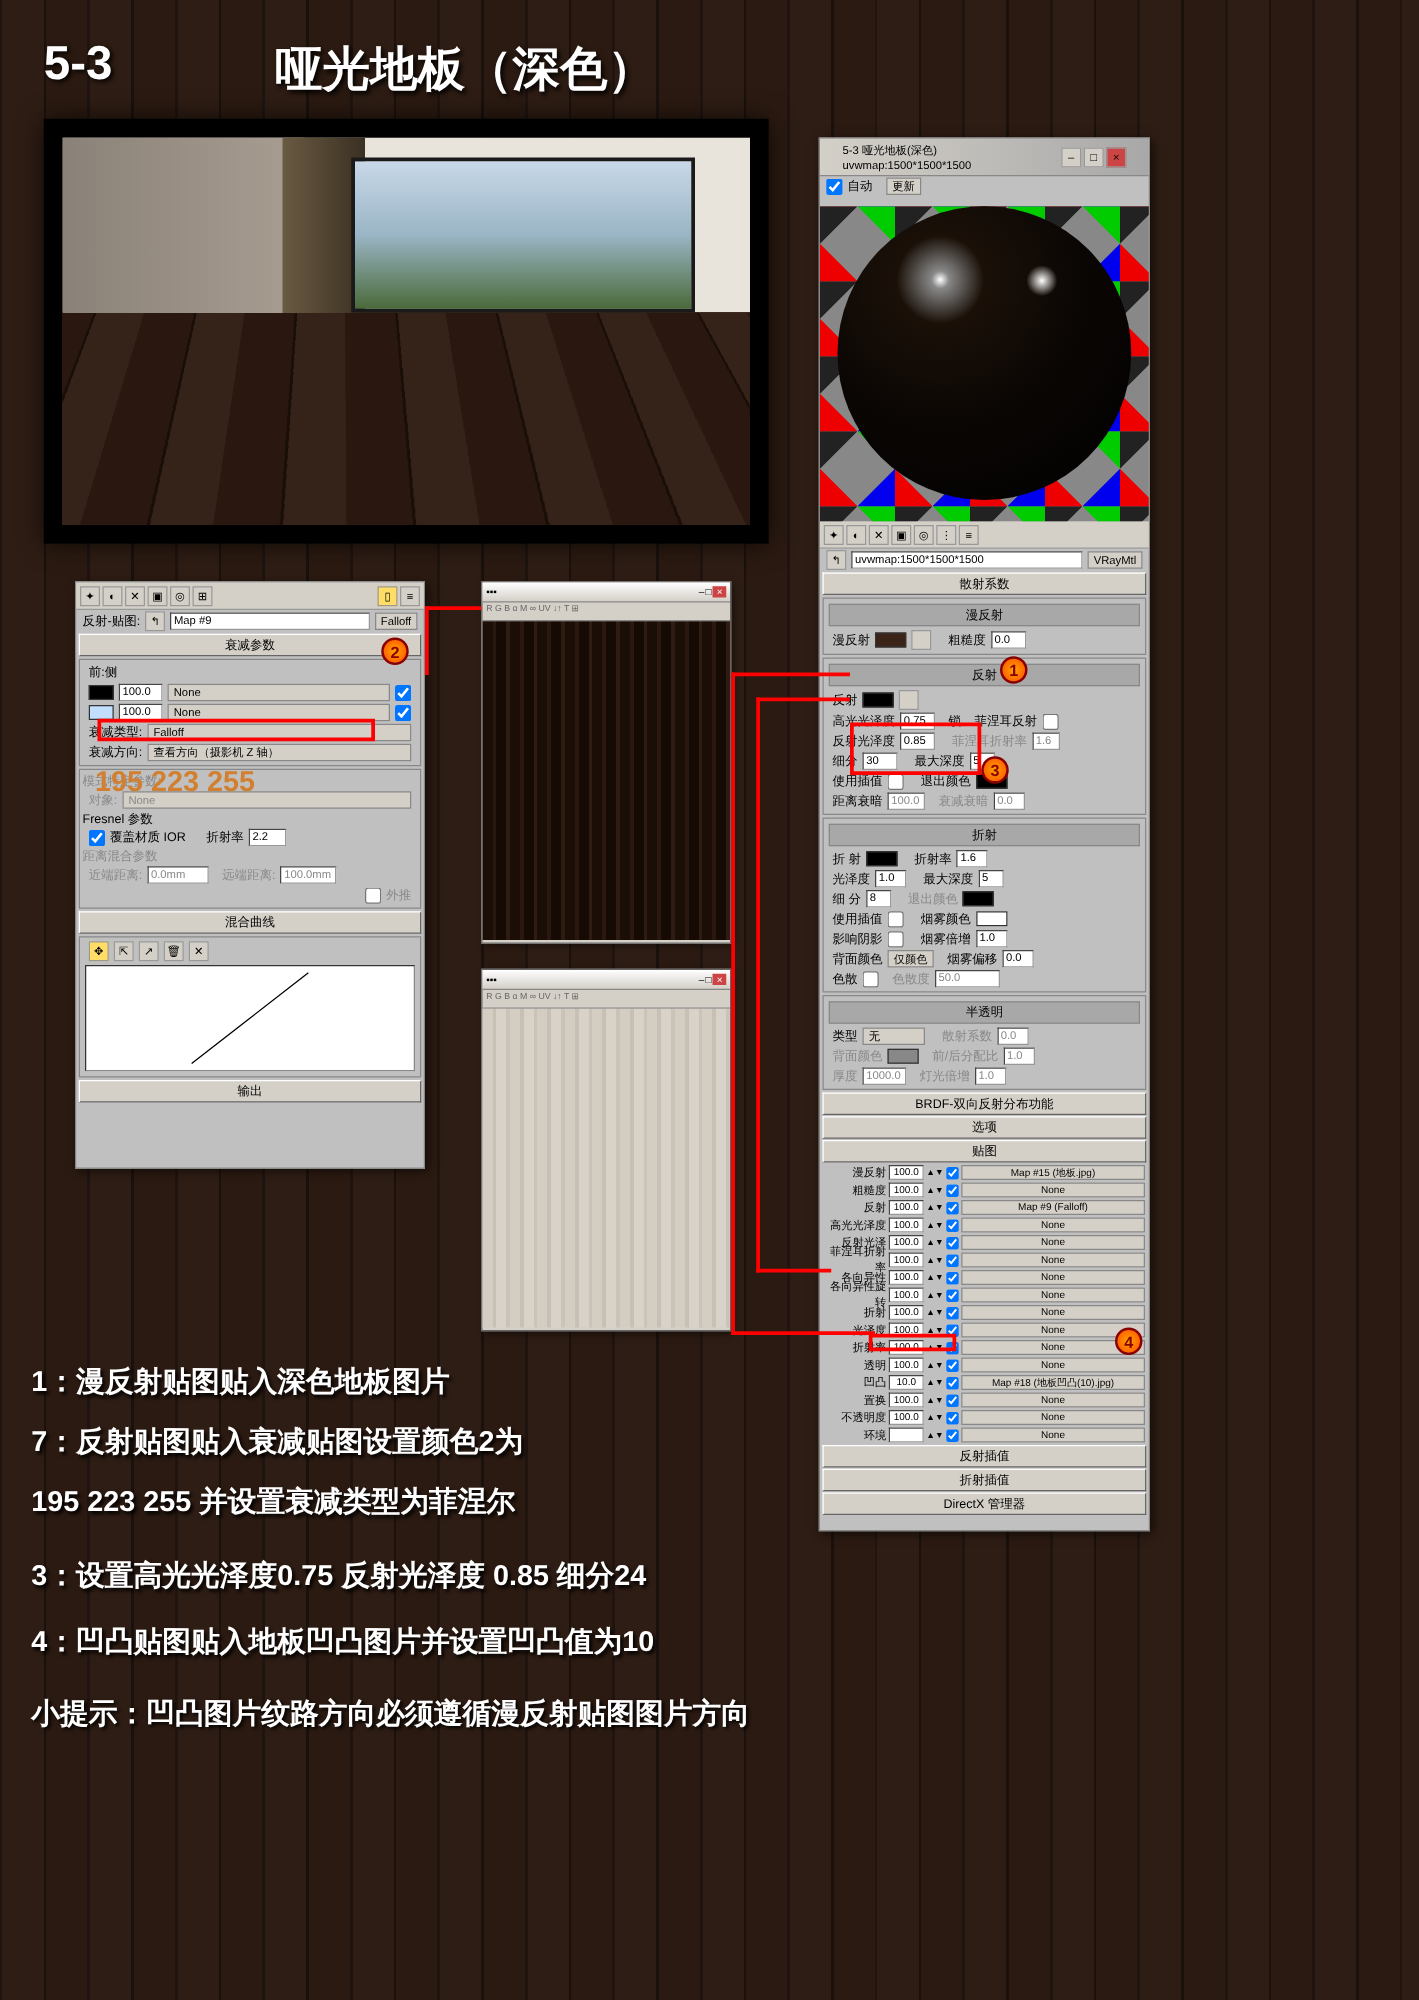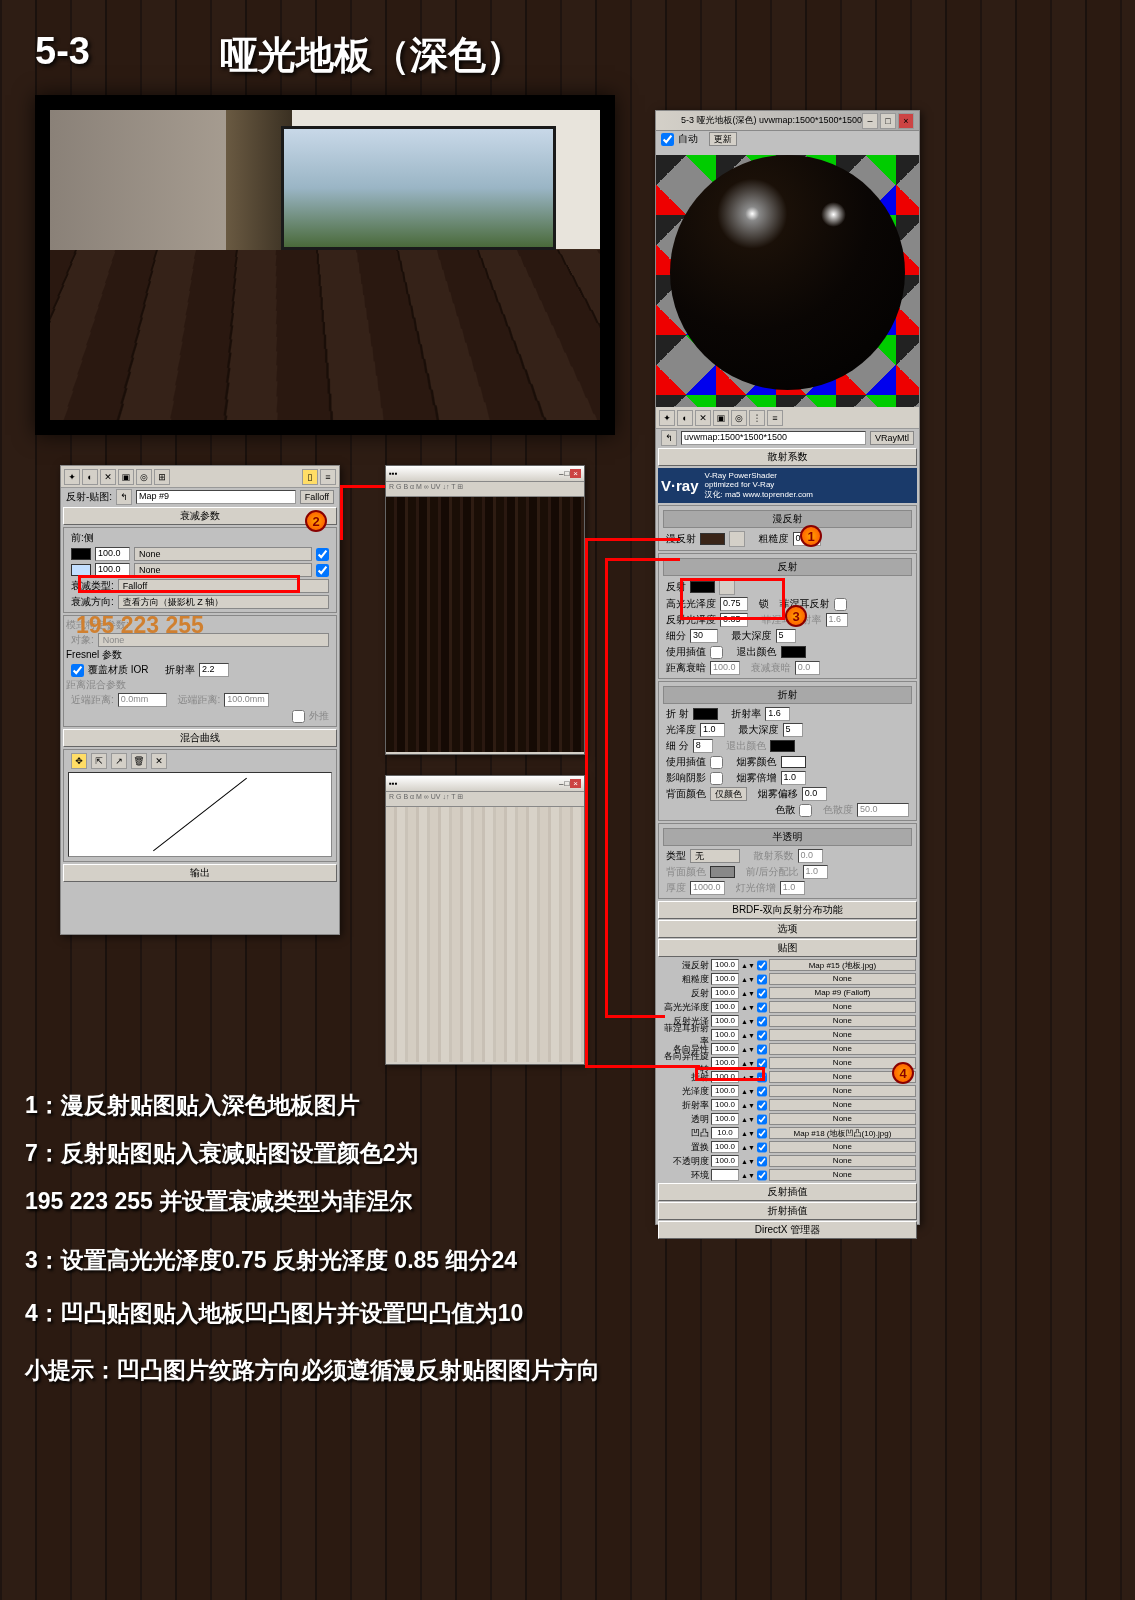--- a/index.html
+++ b/index.html
@@ -4,21 +4,21 @@
 <style>
 *{box-sizing:border-box;margin:0;padding:0;font-family:"SimSun",Arial,sans-serif}
 body{width:1135px;height:1600px;background:#2a1a12;background-image:repeating-linear-gradient(90deg,#1f1410 0,#1f1410 2px,#2e1d14 2px,#2e1d14 35px,#1a110d 35px,#1a110d 37px,#2b1a11 37px,#2b1a11 70px);position:relative;overflow:hidden}
 .title{position:absolute;color:#fff;font-weight:bold;font-size:38px;text-shadow:2px 2px 4px #000}
 .render{position:absolute;left:35px;top:95px;width:580px;height:340px;border:15px solid #000;background:linear-gradient(180deg,#e8e4dc 0%,#e8e4dc 45%,#3d2a1e 45%,#1a0f08 100%);box-shadow:0 0 20px rgba(0,0,0,.7);overflow:hidden}
 .render .floor{position:absolute;bottom:0;left:0;right:0;height:55%;background:repeating-linear-gradient(85deg,#2a1810 0,#2a1810 40px,#1a0e08 40px,#1a0e08 42px,#352218 42px,#352218 80px);transform:perspective(300px) rotateX(30deg);transform-origin:top}
 .render .wall{position:absolute;top:0;left:0;width:35%;height:55%;background:linear-gradient(90deg,#8a8178 0%,#a89e92 100%)}
 .render .window{position:absolute;top:5%;right:8%;width:50%;height:40%;background:linear-gradient(180deg,#c8d8e8 0%,#9ab5c5 50%,#4a6a3a 100%);border:3px solid #1a1a1a}
 .render .curtain{position:absolute;top:0;left:32%;width:12%;height:48%;background:linear-gradient(90deg,#6a5a42 0%,#3a3022 100%)}
 .panel{position:absolute;background:#c0c0c0;border:1px solid #888;font-size:10px;box-shadow:2px 2px 8px rgba(0,0,0,.6)}
-.titlebar{height:20px;background:linear-gradient(90deg,#d4d0c8 0%,#a8a8a8 100%);border-bottom:1px solid #888;font-size:9px;padding:2px 5px;display:flex;align-items:center;justify-content:flex-end}
+.titlebar{height:30px;background:linear-gradient(90deg,#d4d0c8 0%,#a8a8a8 100%);border-bottom:1px solid #888;font-size:9px;padding:2px 18px;display:flex;align-items:center;justify-content:space-between}
 .toolbar{height:22px;background:#d4d0c8;border-bottom:1px solid #999;display:flex;align-items:center;padding:0 3px;gap:2px}
 .tbtn{width:16px;height:16px;background:#d4d0c8;border:1px solid #999;font-size:9px;display:flex;align-items:center;justify-content:center}
 .section-hd{background:#a8a8a8;border:1px solid #888;text-align:center;font-size:10px;padding:1px;margin:2px}
 .row{display:flex;align-items:center;gap:4px;padding:1px 5px;font-size:10px}
 .inp{background:#fff;border:1px inset #999;height:14px;font-size:9px;padding:0 2px}
 .btn{background:#d4d0c8;border:1px solid #888;font-size:9px;padding:0 4px;height:14px;display:inline-flex;align-items:center}
 .swatch{width:25px;height:12px;border:1px solid #333}
 .dbar{background:#d4d0c8;border-top:1px solid #fff;border-left:1px solid #fff;border-right:1px solid #666;border-bottom:1px solid #666;text-align:center;font-size:10px;padding:1px;margin:1px 2px}
 .group{border:1px solid #888;margin:2px;padding:2px}
 .callout{position:absolute;width:22px;height:22px;background:radial-gradient(circle,#ffa500 0%,#ff6600 70%);border:2px solid #800;border-radius:50%;color:#800;font-weight:bold;font-size:13px;display:flex;align-items:center;justify-content:center;z-index:200}
@@ -71,28 +71,20 @@
       <span class="tbtn">◎</span>
       <span class="tbtn">⋮</span>
       <span class="tbtn">≡</span>
   </div>
   <div class="row">
       <span class="tbtn">↰</span>
       <span class="inp" style="flex:1">uvwmap:1500*1500*1500</span>
       <span class="btn">VRayMtl</span>
     </div>
   <div class="dbar">散射系数</div>
-  <div style="background:#1a3a6a;color:#fff;padding:3px;margin:2px;display:flex;align-items:center;gap:6px">
-    <span style="font-size:15px;font-weight:bold">V·ray</span>
-    <span style="font-size:8px">
-        <div>V-Ray PowerShader</div>
-        <div>optimized for V-Ray</div>
-        <div>汉化: ma5 www.toprender.com</div>
-      </span>
-  </div>
 
   <div class="group">
     <div class="section-hd">漫反射</div>
     <div class="row"><span>漫反射</span><span class="swatch" style="background:#3a2518"></span><span class="tbtn"></span>&nbsp;&nbsp;<span>粗糙度</span><span class="inp" style="width:28px">0.0</span></div>
   </div>
 
   <div class="group">
     <div class="section-hd">反射</div>
     <div class="row">
         <span>反射</span>
@@ -107,21 +99,21 @@
   </div>
 
   <div class="group">
     <div class="section-hd">折射</div>
     <div class="row"><span>折 射</span><span class="swatch" style="background:#000"></span>&nbsp;&nbsp;<span>折射率</span><span class="inp" style="width:25px">1.6</span></div>
     <div class="row"><span>光泽度</span><span class="inp" style="width:25px">1.0</span>&nbsp;&nbsp;<span>最大深度</span><span class="inp" style="width:20px">5</span></div>
     <div class="row"><span>细 分</span><span class="inp" style="width:20px">8</span>&nbsp;&nbsp;<span style="color:#888">退出颜色</span><span class="swatch" style="background:#000"></span></div>
     <div class="row"><span>使用插值</span><input type="checkbox" style="">&nbsp;&nbsp;<span>烟雾颜色</span><span class="swatch" style="background:#fff"></span></div>
     <div class="row"><span>影响阴影</span><input type="checkbox" style="">&nbsp;&nbsp;<span>烟雾倍增</span><span class="inp" style="width:25px">1.0</span></div>
     <div class="row"><span>背面颜色</span><span class="btn">仅颜色</span>&nbsp;<span>烟雾偏移</span><span class="inp" style="width:25px">0.0</span></div>
-    <div class="row" style="justify-content:flex-end"><span>色散</span><input type="checkbox" style="">&nbsp;<span style="color:#888">色散度</span><span class="inp" style="width:52px;color:#888">50.0</span></div>
+    <div class="row" style="justify-content:flex-start"><span>色散</span><input type="checkbox" style="">&nbsp;<span style="color:#888">色散度</span><span class="inp" style="width:52px;color:#888">50.0</span></div>
   </div>
 
   <div class="group">
     <div class="section-hd">半透明</div>
     <div class="row"><span>类型</span><span class="btn" style="width:50px">无</span>&nbsp;&nbsp;<span style="color:#888">散射系数</span><span class="inp" style="width:25px;color:#888">0.0</span></div>
     <div class="row"><span style="color:#888">背面颜色</span><span class="swatch" style="background:#888"></span>&nbsp;<span style="color:#888">前/后分配比</span><span class="inp" style="width:25px;color:#888">1.0</span></div>
     <div class="row"><span style="color:#888">厚度</span><span class="inp" style="width:35px;color:#888">1000.0</span>&nbsp;<span style="color:#888">灯光倍增</span><span class="inp" style="width:25px;color:#888">1.0</span></div>
   </div>
   <div class="dbar">BRDF-双向反射分布功能</div>
   <div class="dbar">选项</div>

